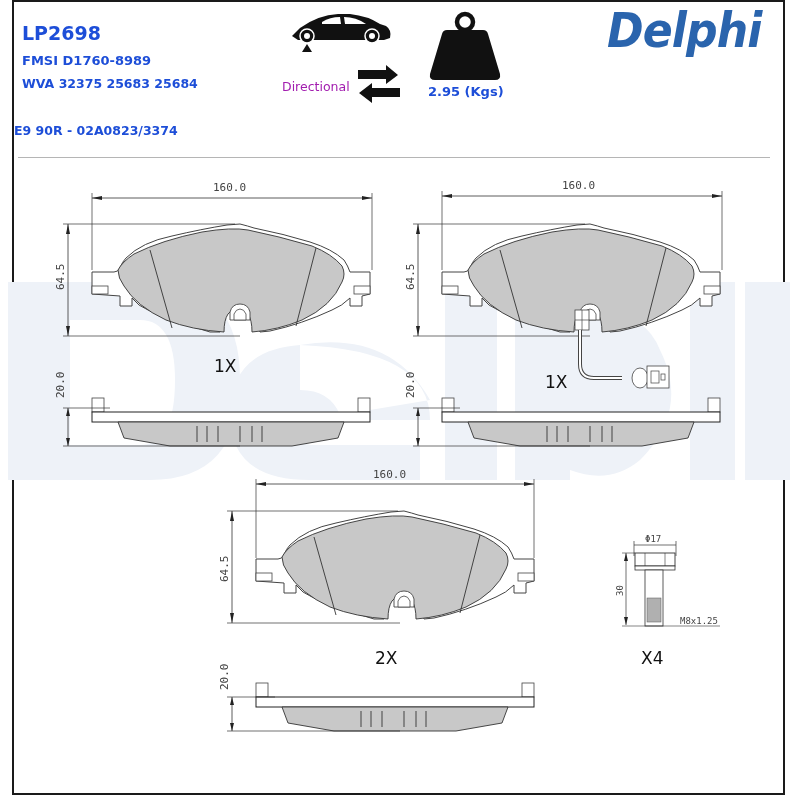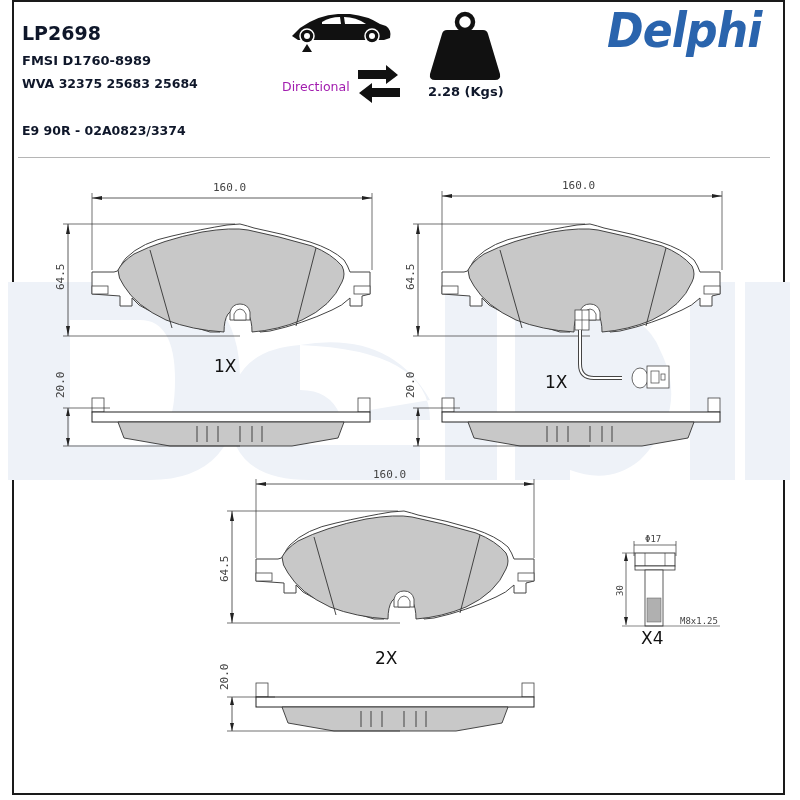--- a/index.html
+++ b/index.html
@@ -1,22 +1,22 @@
 <!DOCTYPE html>
 <html><head>
   <meta charset="utf-8">
   <style>
     html, body { margin: 0; padding: 0; background: #ffffff; }
     body { width: 800px; height: 800px; position: relative; overflow: hidden; font-family: "DejaVu Sans", sans-serif; }
     .frame { position: absolute; left: 12px; top: 0px; width: 773px; height: 795px; border: 2px solid #1a1a1a; border-top-width: 2px; box-sizing: border-box; background: #fff; }
-    .hdr-text { position: absolute; font-family: "DejaVu Sans", sans-serif; font-weight: bold; color: #0f172a; white-space: nowrap; }
+    .hdr-text { position: absolute; font-family: "DejaVu Sans", sans-serif; font-weight: bold; color: #1d4ed8; white-space: nowrap; }
     #part-number { left: 22px; top: 22px; font-size: 19px; }
     #fmsi { left: 22px; top: 53px; font-size: 13px; }
     #wva { left: 22px; top: 76px; font-size: 12.5px; }
-    #approval { left: 22px; top: 123px; font-size: 12.5px; }
+    #approval { left: 14px; top: 123px; font-size: 12.5px; }
     #directional-label { left: 282px; top: 79px; font-size: 12.5px; font-weight: normal; color: #a21caf; }
     #weight-label { left: 428px; top: 84px; font-size: 13px; }
     #brand-logo { position: absolute; left: 607px; top: 2px; font-family: "DejaVu Sans", sans-serif; font-weight: bold; font-style: italic; font-size: 48px; color: #2a64ad; letter-spacing: -1px; transform: scaleX(0.92); transform-origin: left top; }
     .divider { position: absolute; left: 18px; top: 157px; width: 752px; height: 1px; background: #b5b5b5; }
     .watermark { position: absolute; left: 0; top: 0; }
     .qty { position: absolute; font-family: "DejaVu Sans", sans-serif; font-size: 17px; color: #111; }
     svg { position: absolute; left: 0; top: 0; }
     .dim { font-family: "DejaVu Sans Mono", monospace; font-size: 11px; fill: #444; }
   </style>
 </head>
@@ -34,21 +34,21 @@
     <rect x="690" y="282" width="45" height="198"></rect>
     <rect x="745" y="282" width="45" height="198"></rect>
   </g>
 </svg>
 
 <div class="hdr-text" id="part-number">LP2698</div>
 <div class="hdr-text" id="fmsi">FMSI D1760-8989</div>
 <div class="hdr-text" id="wva">WVA 32375 25683 25684</div>
 <div class="hdr-text" id="approval">E9 90R - 02A0823/3374</div>
 <div class="hdr-text" id="directional-label">Directional</div>
-<div class="hdr-text" id="weight-label">2.28 (Kgs)</div>
+<div class="hdr-text" id="weight-label">2.95 (Kgs)</div>
 <div id="brand-logo">Delphi</div>
 <div class="divider"></div>
 
 <svg width="800" height="160">
 
   <g fill="#111">
     <path d="M292 36 L300 28 Q318 15 338 14 L350 14 Q368 16 380 24 L386 26 Q392 30 390 38 L384 40 L298 40 Z"></path>
     <path d="M322 22 Q330 17 340 17 L341 24 L322 24 Z" fill="#fff"></path>
     <path d="M344 17 Q356 17 366 24 L345 24 Z" fill="#fff"></path>
     <circle cx="307" cy="36" r="7" fill="#111" stroke="#fff" stroke-width="1.5"></circle>
@@ -204,13 +204,13 @@
   <text class="dim" transform="translate(228,690) rotate(-90)">20.0</text>
 
   <text class="dim" x="645" y="542" style="font-size:9px">Φ17</text>
   <text class="dim" transform="translate(623,596) rotate(-90)" style="font-size:9px">30</text>
   <text class="dim" x="680" y="624" style="font-size:9px">M8x1.25</text>
 </svg>
 
 <div class="qty" style="left:214px; top:356px;">1X</div>
 <div class="qty" style="left:545px; top:372px;">1X</div>
 <div class="qty" style="left:375px; top:648px;text-align:center;">2X</div>
-<div class="qty" style="left:641px; top:628px;">X4</div>
+<div class="qty" style="left:641px; top:648px;">X4</div>
 
 </body></html>

